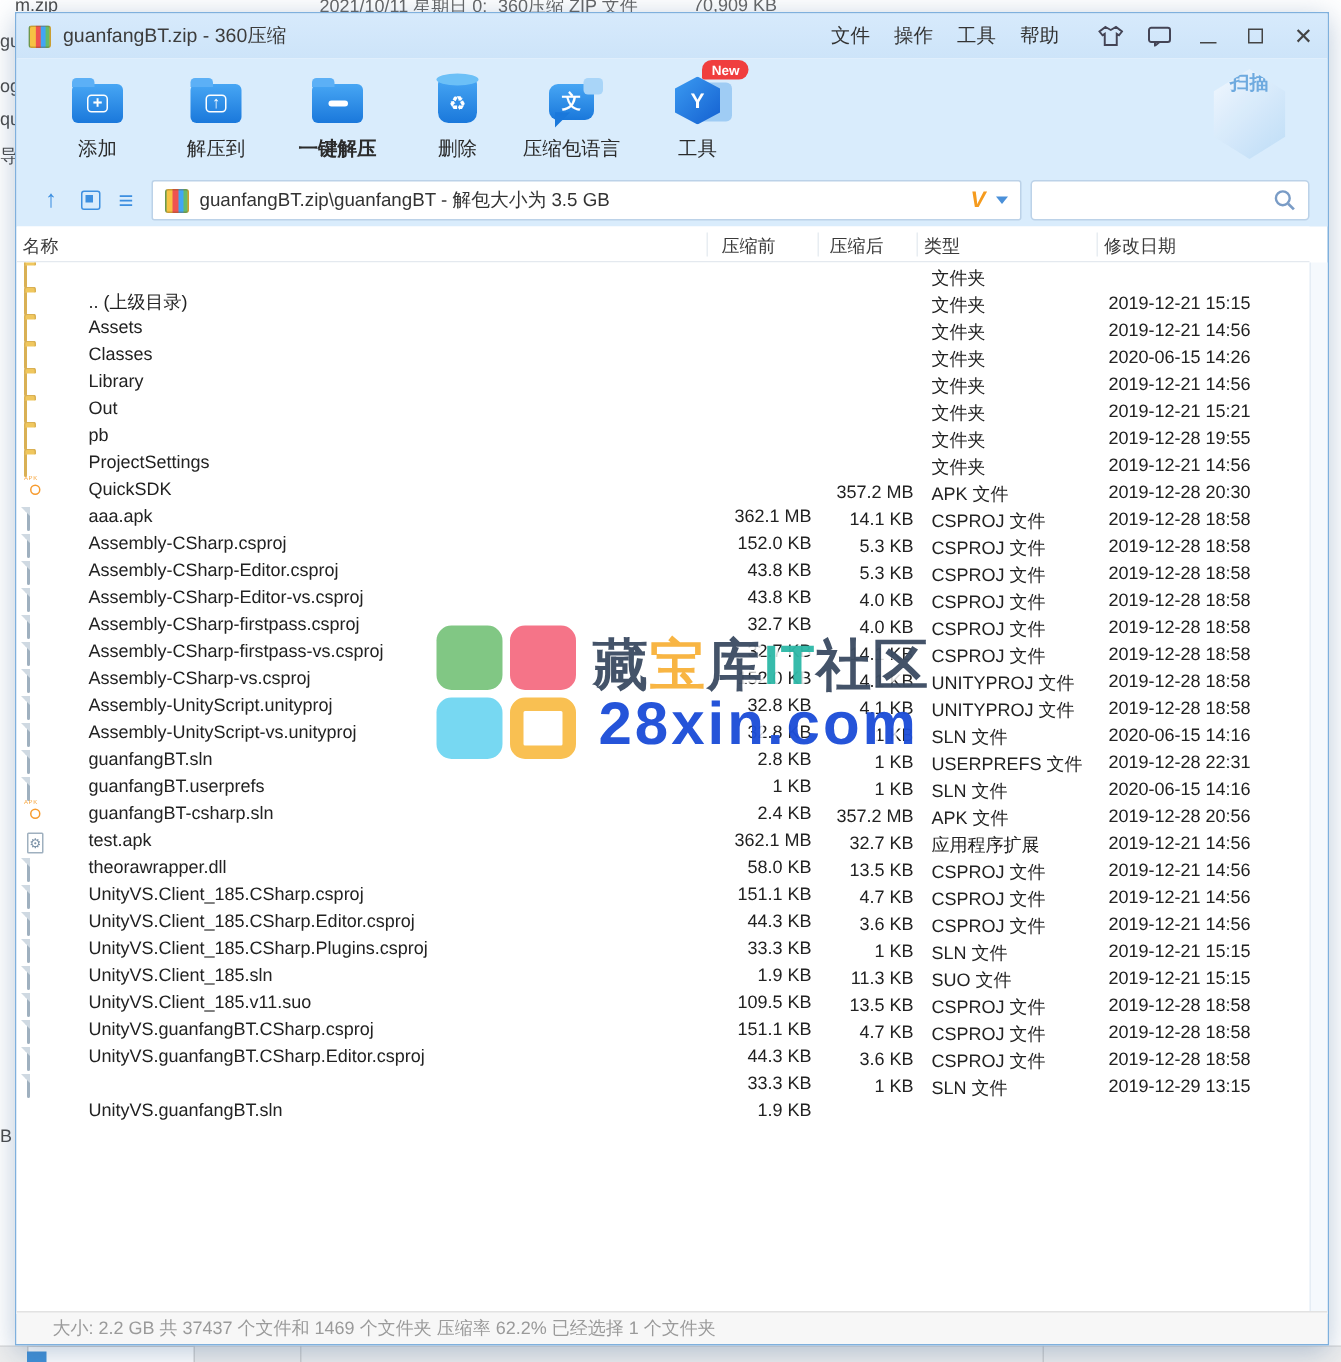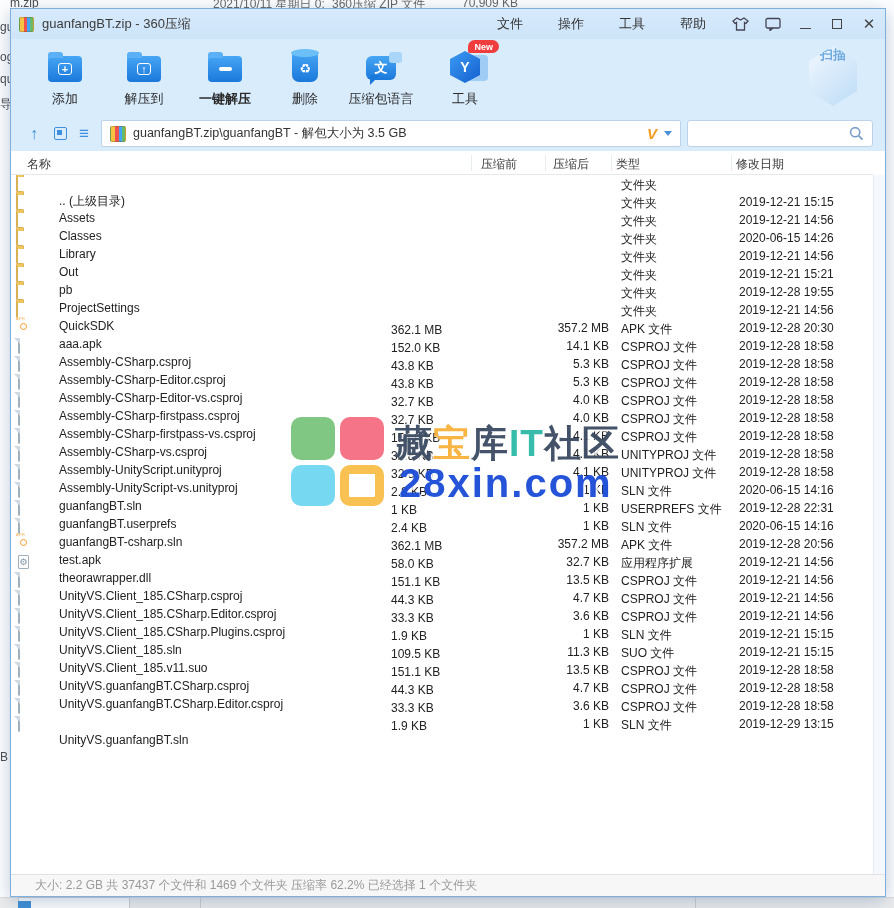--- a/index.html
+++ b/index.html
@@ -28,21 +28,21 @@
   
   .titlebar {
     position:absolute; left:0; top:0; right:0; height:30px;
     background:linear-gradient(180deg,#d7eafc,#cde4f9);
     display:flex; align-items:center; padding:0 8px;
   }
   .zipicon { width:15px; height:15px; border-radius:2px; flex:0 0 auto;
     background:linear-gradient(90deg,#f6c343 0 30%, #ef5350 30% 55%, #42a5f5 55% 80%, #66bb6a 80%);
     border:1px solid rgba(120,90,20,.35); }
   .title { margin-left:8px; font-size:13px; color:#3c3c3c; }
-  .menus { margin-left:auto; display:flex; gap:35px; font-size:13px; color:#333; }
+  .menus { margin-left:auto; display:flex; gap:16px; font-size:13px; color:#333; }
   .menus span { cursor:default; }
   .tb-icons { display:flex; align-items:center; gap:16px; margin-left:26px; color:#556; }
   .wctl { font-size:13px; color:#444; width:16px; text-align:center; }
   .maxbox { width:10px; height:10px; border:1.4px solid #444; }
   .minbar { width:11px; height:0; border-top:1.6px solid #444; }
 
   
   .toolbar {
     position:absolute; left:0; top:30px; right:0; height:77px;
     background:#d9ecfc;
@@ -104,33 +104,33 @@
   .vip { color:#f59b1e; font-weight:bold; font-style:italic; font-size:15px; }
   .caret { width:0; height:0; border:4px solid transparent; border-top:5px solid #4a90d9; margin-top:4px; }
   .searchbox { position:absolute; left:676px; top:4px; width:186px; height:27px;
     background:#fff; border:1px solid #bcd2e8; border-radius:3px;
     display:flex; align-items:center; justify-content:flex-end; padding:0 8px; }
 
   
   .lheader { position:absolute; left:0; top:142px; right:12px; height:24px; background:#fff;
     border-bottom:1px solid #e4e9ef; font-size:12px; color:#3a3a3a; }
   .lheader span { position:absolute; top:5px; }
-  .h-name { left:16px; }
+  .h-name { left:4px; }
   .h-before { left:470px; }
   .h-after { left:542px; }
   .h-type { left:605px; }
   .h-date { left:725px; }
   .hsep { position:absolute; top:4px; height:16px; width:1px; background:#e8edf2; }
 
   
   .list { position:absolute; left:0; top:166px; right:12px; height:701px; overflow:hidden; background:#fff; }
   .row { position:relative; height:18px; font-size:12px; color:#222; }
   .c-icon { position:absolute; left:5px; top:2px; width:14px; height:14px; }
   .c-name { position:absolute; left:24px; top:18px; white-space:nowrap;margin-left:24px; }
-  .c-before { position:absolute; left:380px; width:150px; top:4px; text-align:left; }
+  .c-before { position:absolute; left:380px; width:150px; top:18px; text-align:right; }
   .c-after { position:absolute; left:470px; width:128px; top:2px; text-align:right; }
   .c-type { position:absolute; left:610px; top:2px; white-space:nowrap; }
   .c-date { position:absolute; left:728px; top:2px; white-space:nowrap; }
 
   
   .ic-folder { background:linear-gradient(180deg,#fce394,#f5ca62); border:1px solid #d9b054; border-radius:2px;
     height:11px !important; margin-top:2px; position:relative; }
   .ic-folder::before { content:""; position:absolute; left:-1px; top:-4px; width:6px; height:3px;
     background:#f0c75e; border:1px solid #d9b054; border-bottom:none; border-radius:2px 2px 0 0; }
   .ic-file { background:#fff; border:1px solid #9fb0bf; border-radius:1px; width:11px !important; margin-left:2px; position:relative; }

